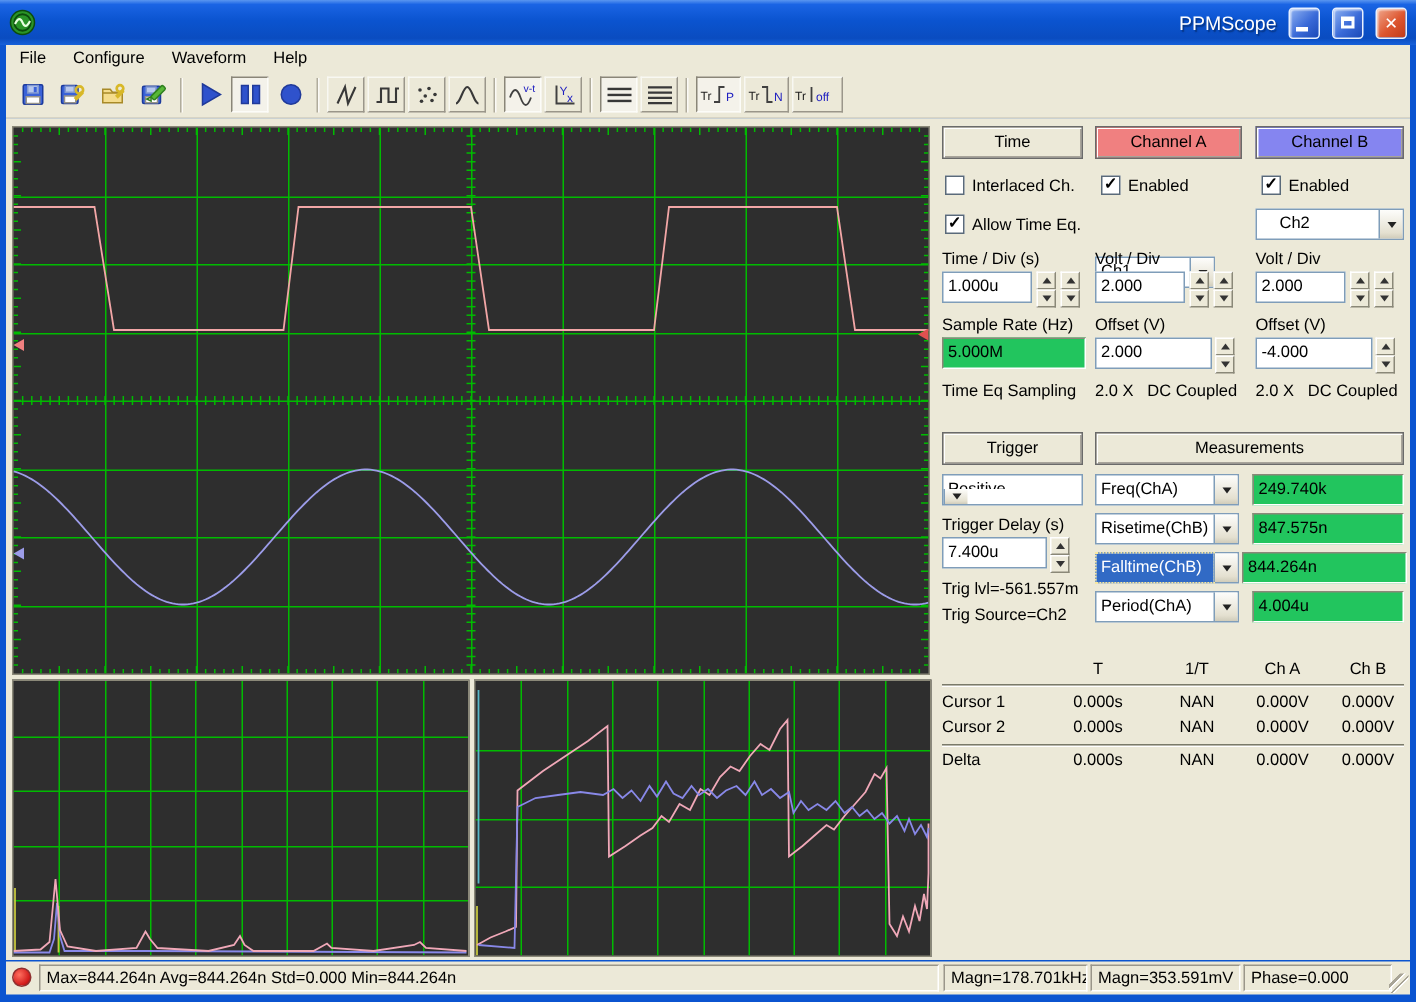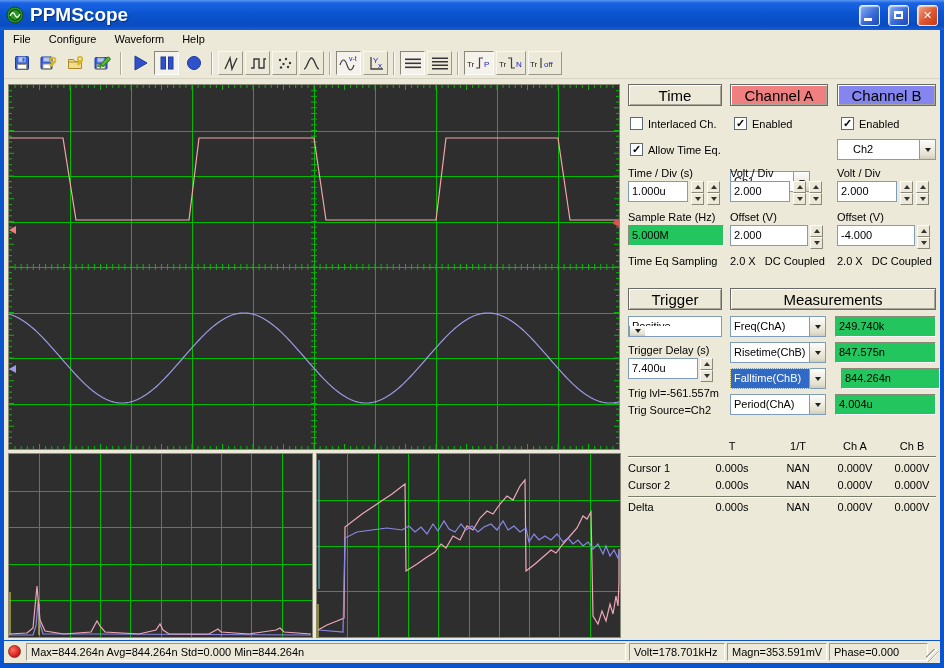--- a/index.html
+++ b/index.html
@@ -8,21 +8,21 @@
   #win {
     position:relative; width:944px; height:668px;
     background:#0b54d0; overflow:hidden;
   }
   
   .titlebar {
     position:absolute; left:0; top:0; right:0; height:30px;
     background:linear-gradient(180deg,#5a96f0 0%,#1a64e4 10%,#0b54d0 45%,#0a4cc0 85%,#1660da 100%);
     display:flex; align-items:center; padding:0 6px; gap:6px;
   }
-  .title-text { color:#fff; font-weight:bold; font-size:19px; text-shadow:1px 1px 1px #05307a; flex:1; }
+  .title-text { color:#fff; font-weight:normal; font-size:13px; text-shadow:1px 1px 1px #05307a; flex:1;text-align:right; }
   .win-btn {
     width:21px; height:21px; border-radius:3px; border:1px solid #e8f0ff;
     background:linear-gradient(135deg,#8fb2f2 0%,#3a6ad8 55%,#1c4ab8 100%);
     box-shadow:inset 1px 1px 1px rgba(255,255,255,.6);
     margin-left:2px; position:relative; color:#fff; font-size:11px;
     display:flex; align-items:center; justify-content:center;
   }
   .win-btn.close { background:linear-gradient(135deg,#f0a88c 0%,#dd5630 55%,#c03a18 100%); }
   .win-btn .minbar { position:absolute; left:4px; bottom:4px; width:8px; height:3px; background:#fff; }
   .win-btn .maxbox { width:9px; height:8px; border:2px solid #fff; border-top-width:3px; }
@@ -52,21 +52,21 @@
     position:absolute; background:#2e2e2e;
     border:1px solid #8a8878;
   }
   .scope svg { display:block; }
   
   .rpanel { position:absolute; left:624px; top:5px; width:308px; height:556px; font-size:11px; color:#000; }
   .abs { position:absolute; white-space:nowrap; }
   .hdr-btn {
     border:1px solid #6a6a6a; background:#ece9d8; height:22px;
     box-shadow:inset 1px 1px 0 #fff, inset -1px -1px 0 #a8a49a;
-    display:flex; align-items:center; justify-content:center; font-size:15px;
+    display:flex; align-items:center; justify-content:center; font-size:11px;
   }
   .cb { display:flex; align-items:center; gap:5px; }
   .cb .box {
     width:13px; height:13px; background:#fff; border:1px solid #5a6a7a;
     display:flex; align-items:center; justify-content:center;
     font-size:11px; font-weight:bold; line-height:11px; color:#000;
   }
   .field, .combo { border:1px solid #7f9db9; background:#fff; height:21px; font-size:11px; }
   .field { padding:3px 15px 0 3px; }
   .field.sunken { background:#22c55e; border:1px solid; border-color:#8a8878 #fff #fff #8a8878; }
@@ -942,21 +942,21 @@
               <span class="arr-dn"></span>
             </span>
           </div>
           <div class="field sunken abs" style="left: 207px; top: 258px; width: 101px;">847.575n</div>
           <div class="combo abs" style="left: 102px; top: 284px; width: 96px;">
             <span class="ctext sel">Falltime(ChB)</span>
             <span class="cbtn">
               <span class="arr-dn"></span>
             </span>
           </div>
-          <div class="field sunken abs" style="left: 213px; top: 284px; width: 99px;">844.264n</div>
+          <div class="field sunken abs" style="left: 200px; top: 284px; width: 110px;">844.264n</div>
           <div class="combo abs" style="left: 102px; top: 310px; width: 96px;">
             <span class="ctext">Period(ChA)</span>
             <span class="cbtn">
               <span class="arr-dn"></span>
             </span>
           </div>
           <div class="field sunken abs" style="left: 207px; top: 310px; width: 101px;">4.004u</div>
         </div>
 
       <div id="cursor-table" class="abs" style="left:0;top:352px;width:308px;height:90px;">
@@ -981,19 +981,19 @@
           <span class="abs" style="left: 192px; top: 65px; width: 70px; text-align: center;">0.000V</span>
           <span class="abs" style="left: 249px; top: 65px; width: 70px; text-align: center;">0.000V</span>
           <div class="tline" style="left: 0px; top: 60px; width: 308px;"></div>
         </div>
     </div>
   </div>
 
   <div class="statusbar">
     <span class="icon-rec"></span>
     <span class="ssec" style="left:22px;width:600px;">Max=844.264n  Avg=844.264n  Std=0.000  Min=844.264n</span>
-    <span class="ssec" style="left:625px;width:96px;">Volt=178.701kHz</span>
+    <span class="ssec" style="left:625px;width:96px;">Magn=178.701kHz</span>
     <span class="ssec" style="left:723px;width:100px;">Magn=353.591mV</span>
     <span class="ssec" style="left:825px;width:99px;">Phase=0.000</span>
     <span class="grip"></span>
   </div>
 
 </div>
 
 </body></html>

